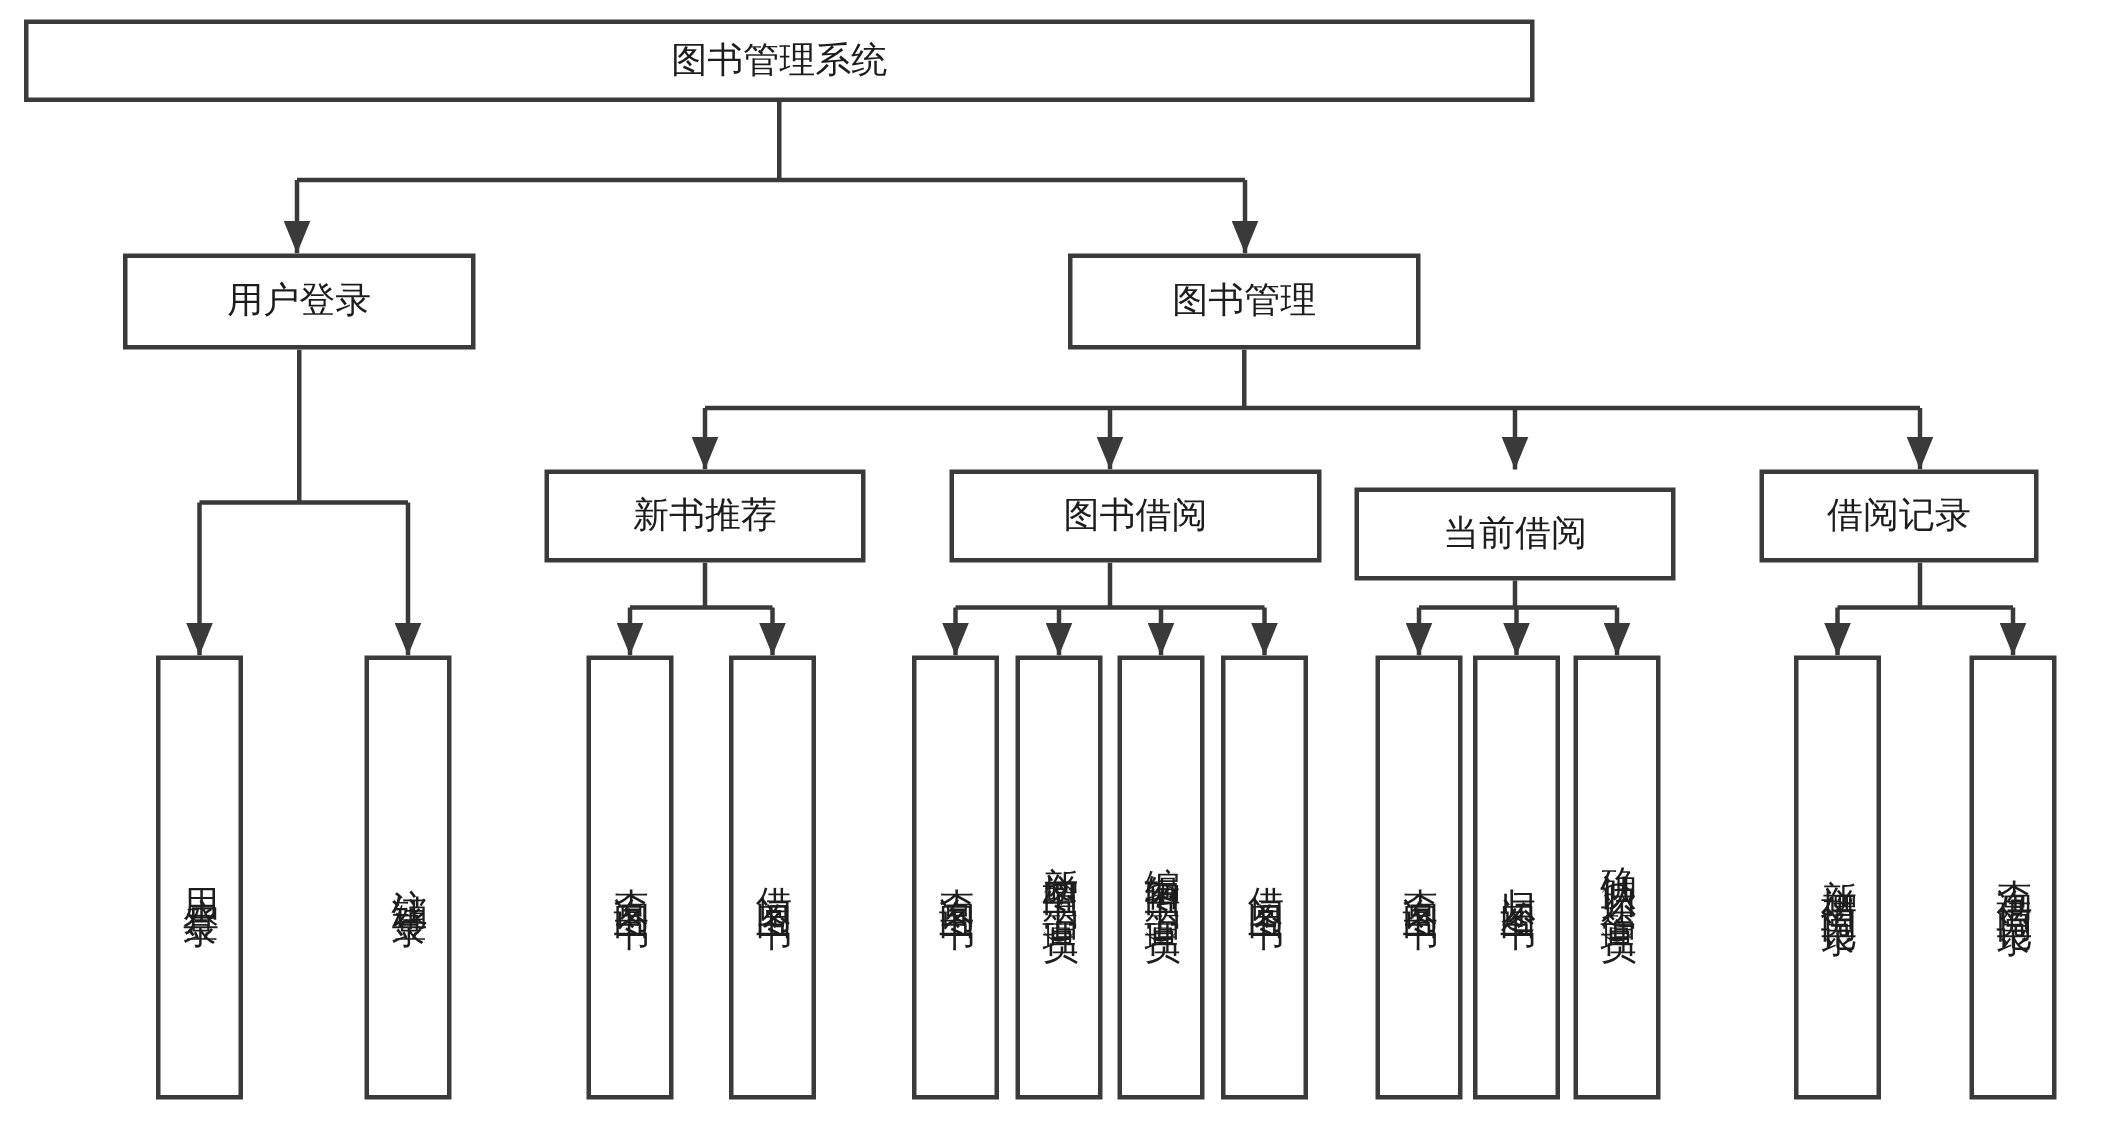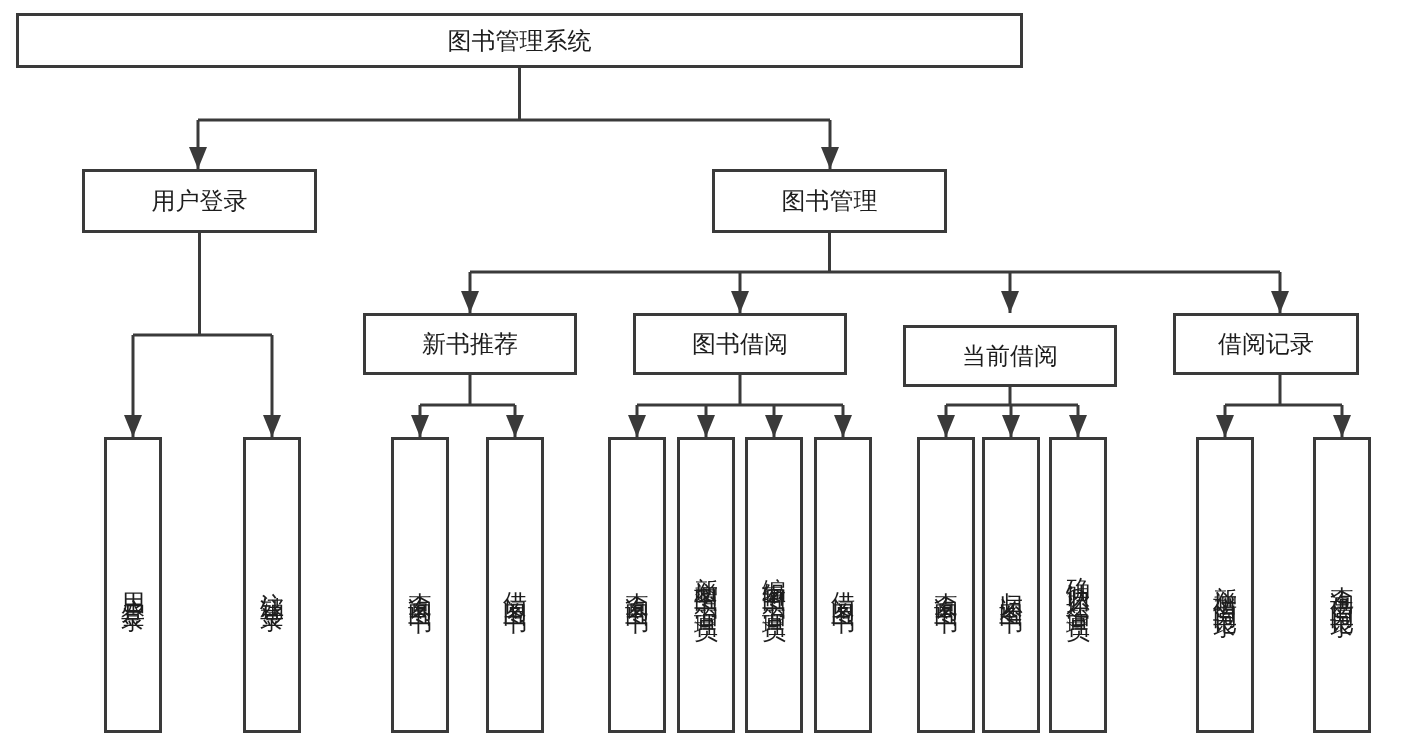--- a/index.html
+++ b/index.html
@@ -104,21 +104,21 @@
   <div class="box hbox" style="left:82px; top:169px; width:235px; height:64px;">
     <span>用户登录</span>
   </div>
   <div class="box hbox" style="left:712px; top:169px; width:235px; height:64px;">
     <span>图书管理</span>
   </div>
 
   <div class="box hbox" style="left:363px; top:313px; width:214px; height:62px;">
     <span>新书推荐</span>
   </div>
-  <div class="box hbox" style="left:633px; top:313px; width:214px; height:62px;">
+  <div class="box hbox" style="left:633px; top:313px; width:248px; height:62px;">
     <span>图书借阅</span>
   </div>
   <div class="box hbox" style="left:903px; top:313px; width:214px; height:62px;margin-top:12px;">
     <span>当前借阅</span>
   </div>
   <div class="box hbox" style="left:1173px; top:313px; width:186px; height:62px;">
     <span>借阅记录</span>
   </div>
 
   <div class="box vbox" style="left:104px; top:437px; width:58px; height:296px;">

